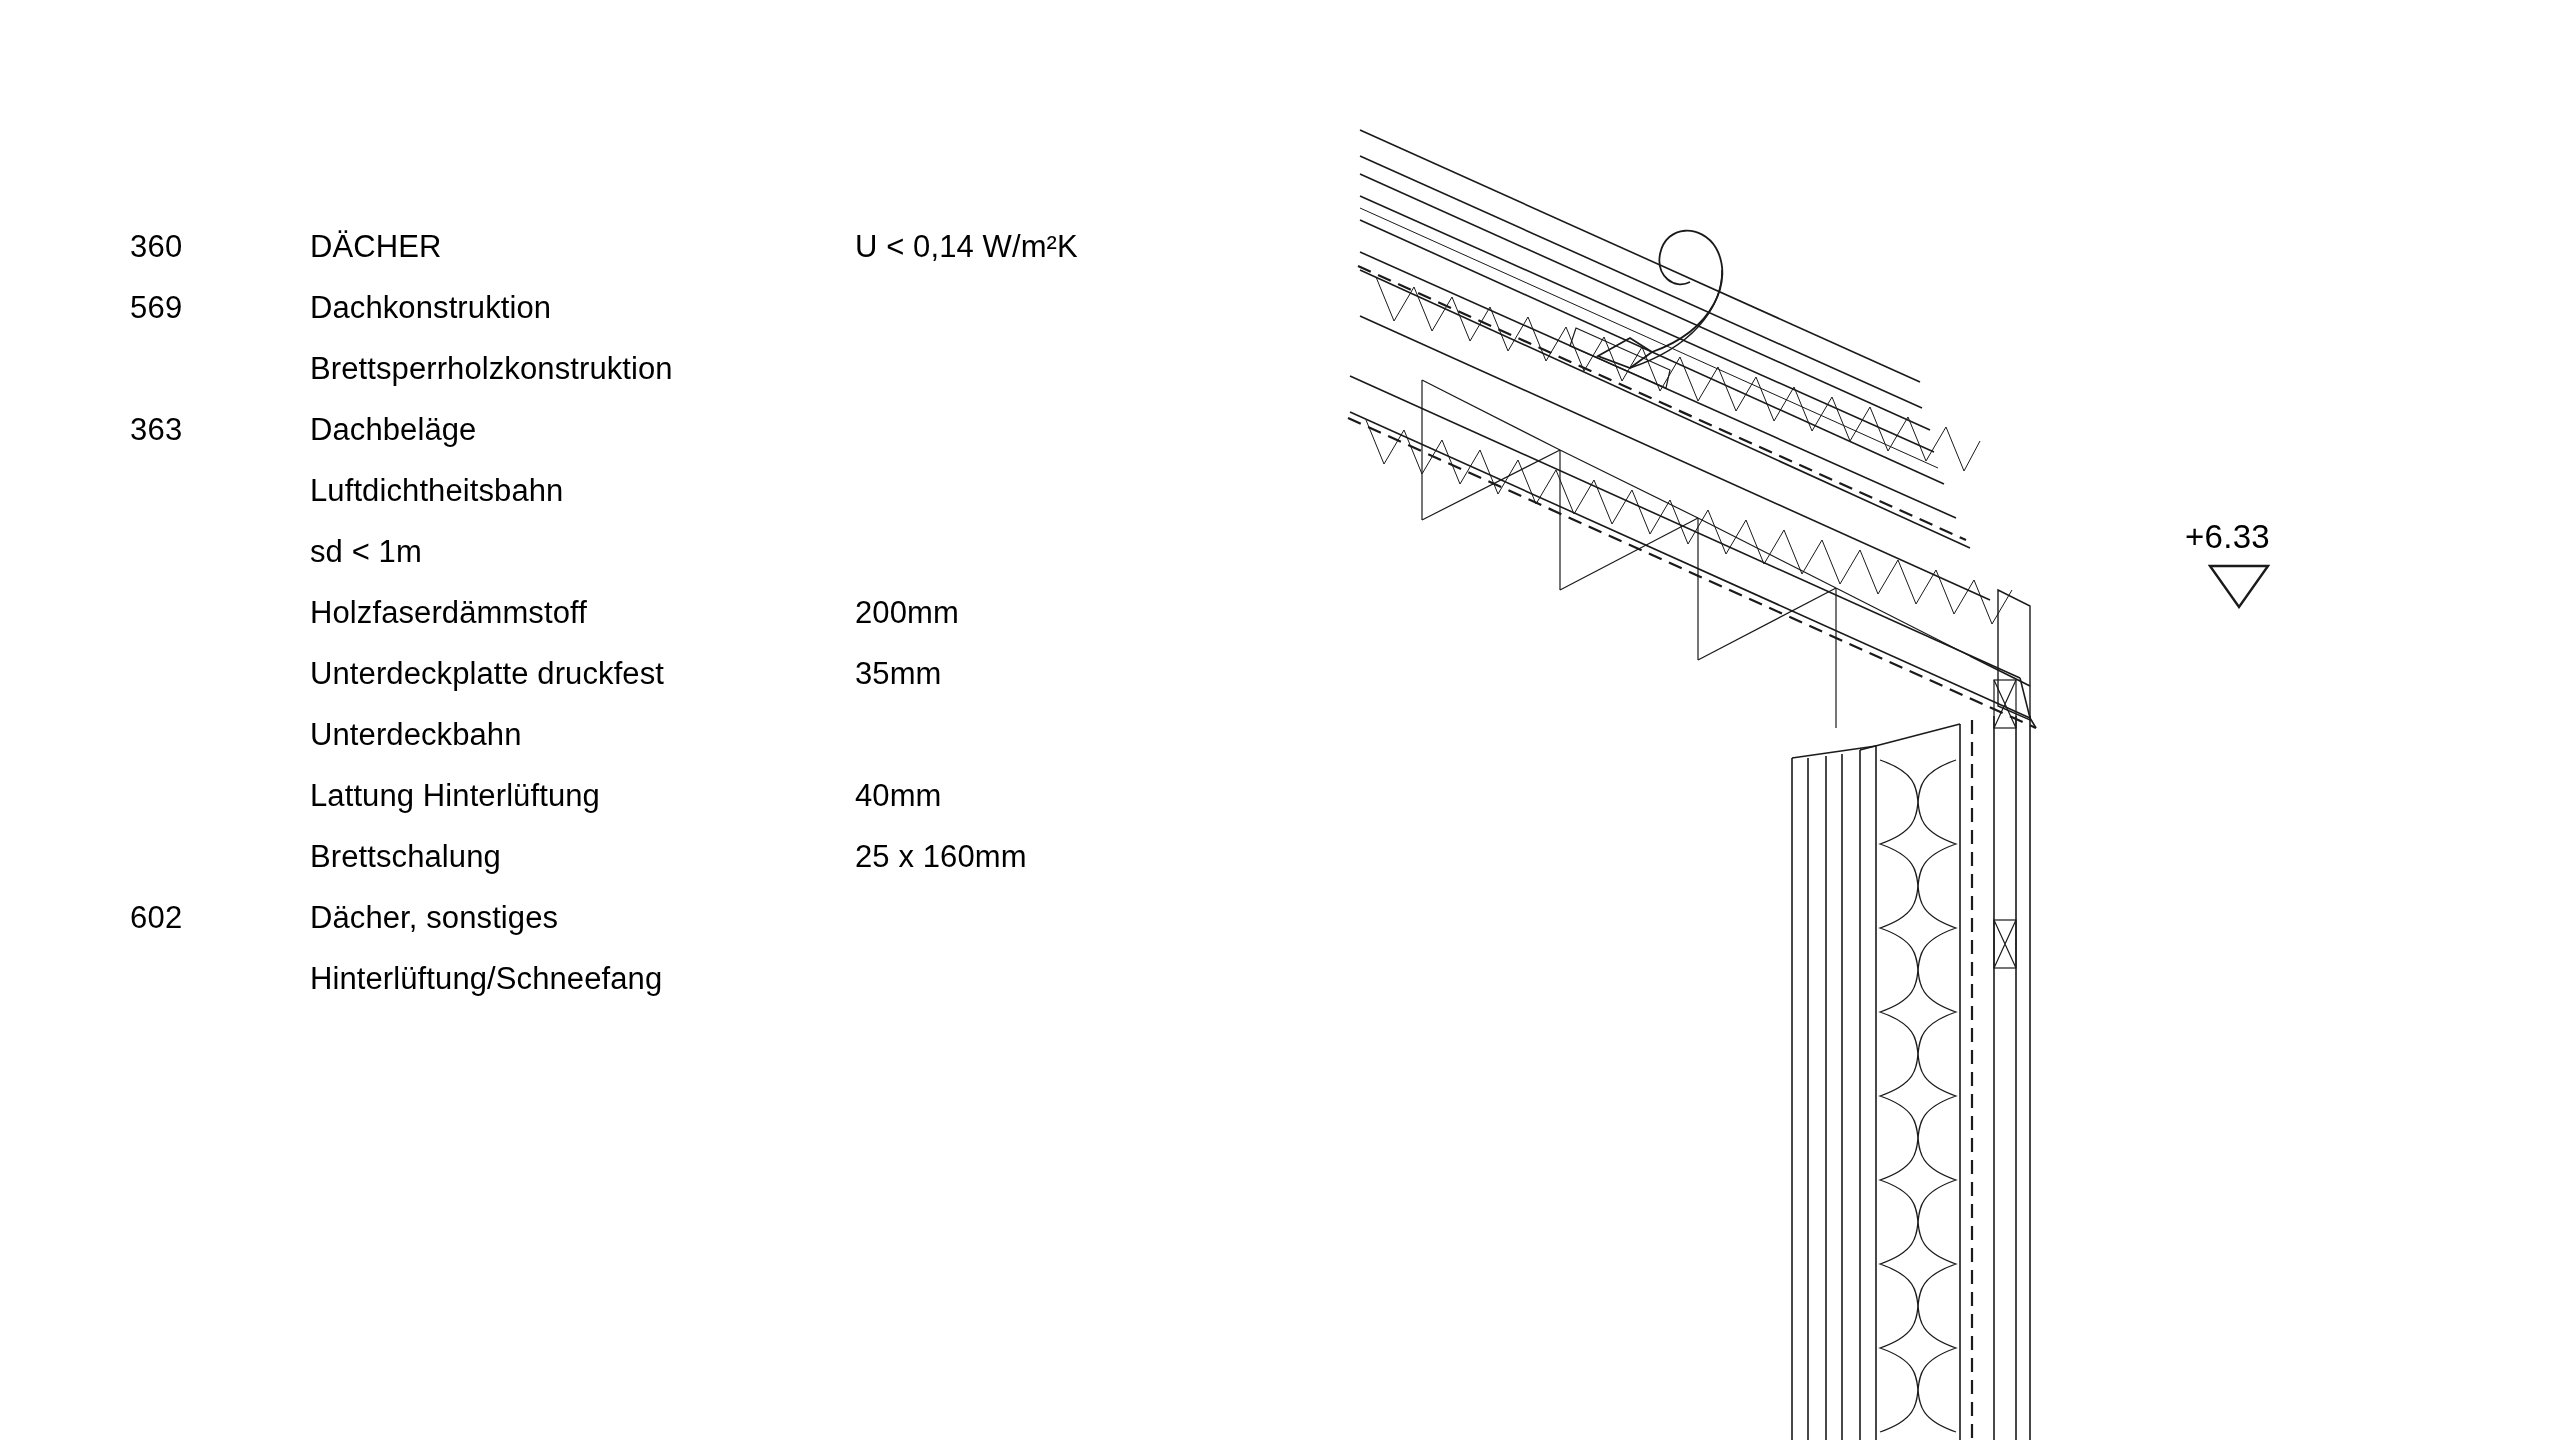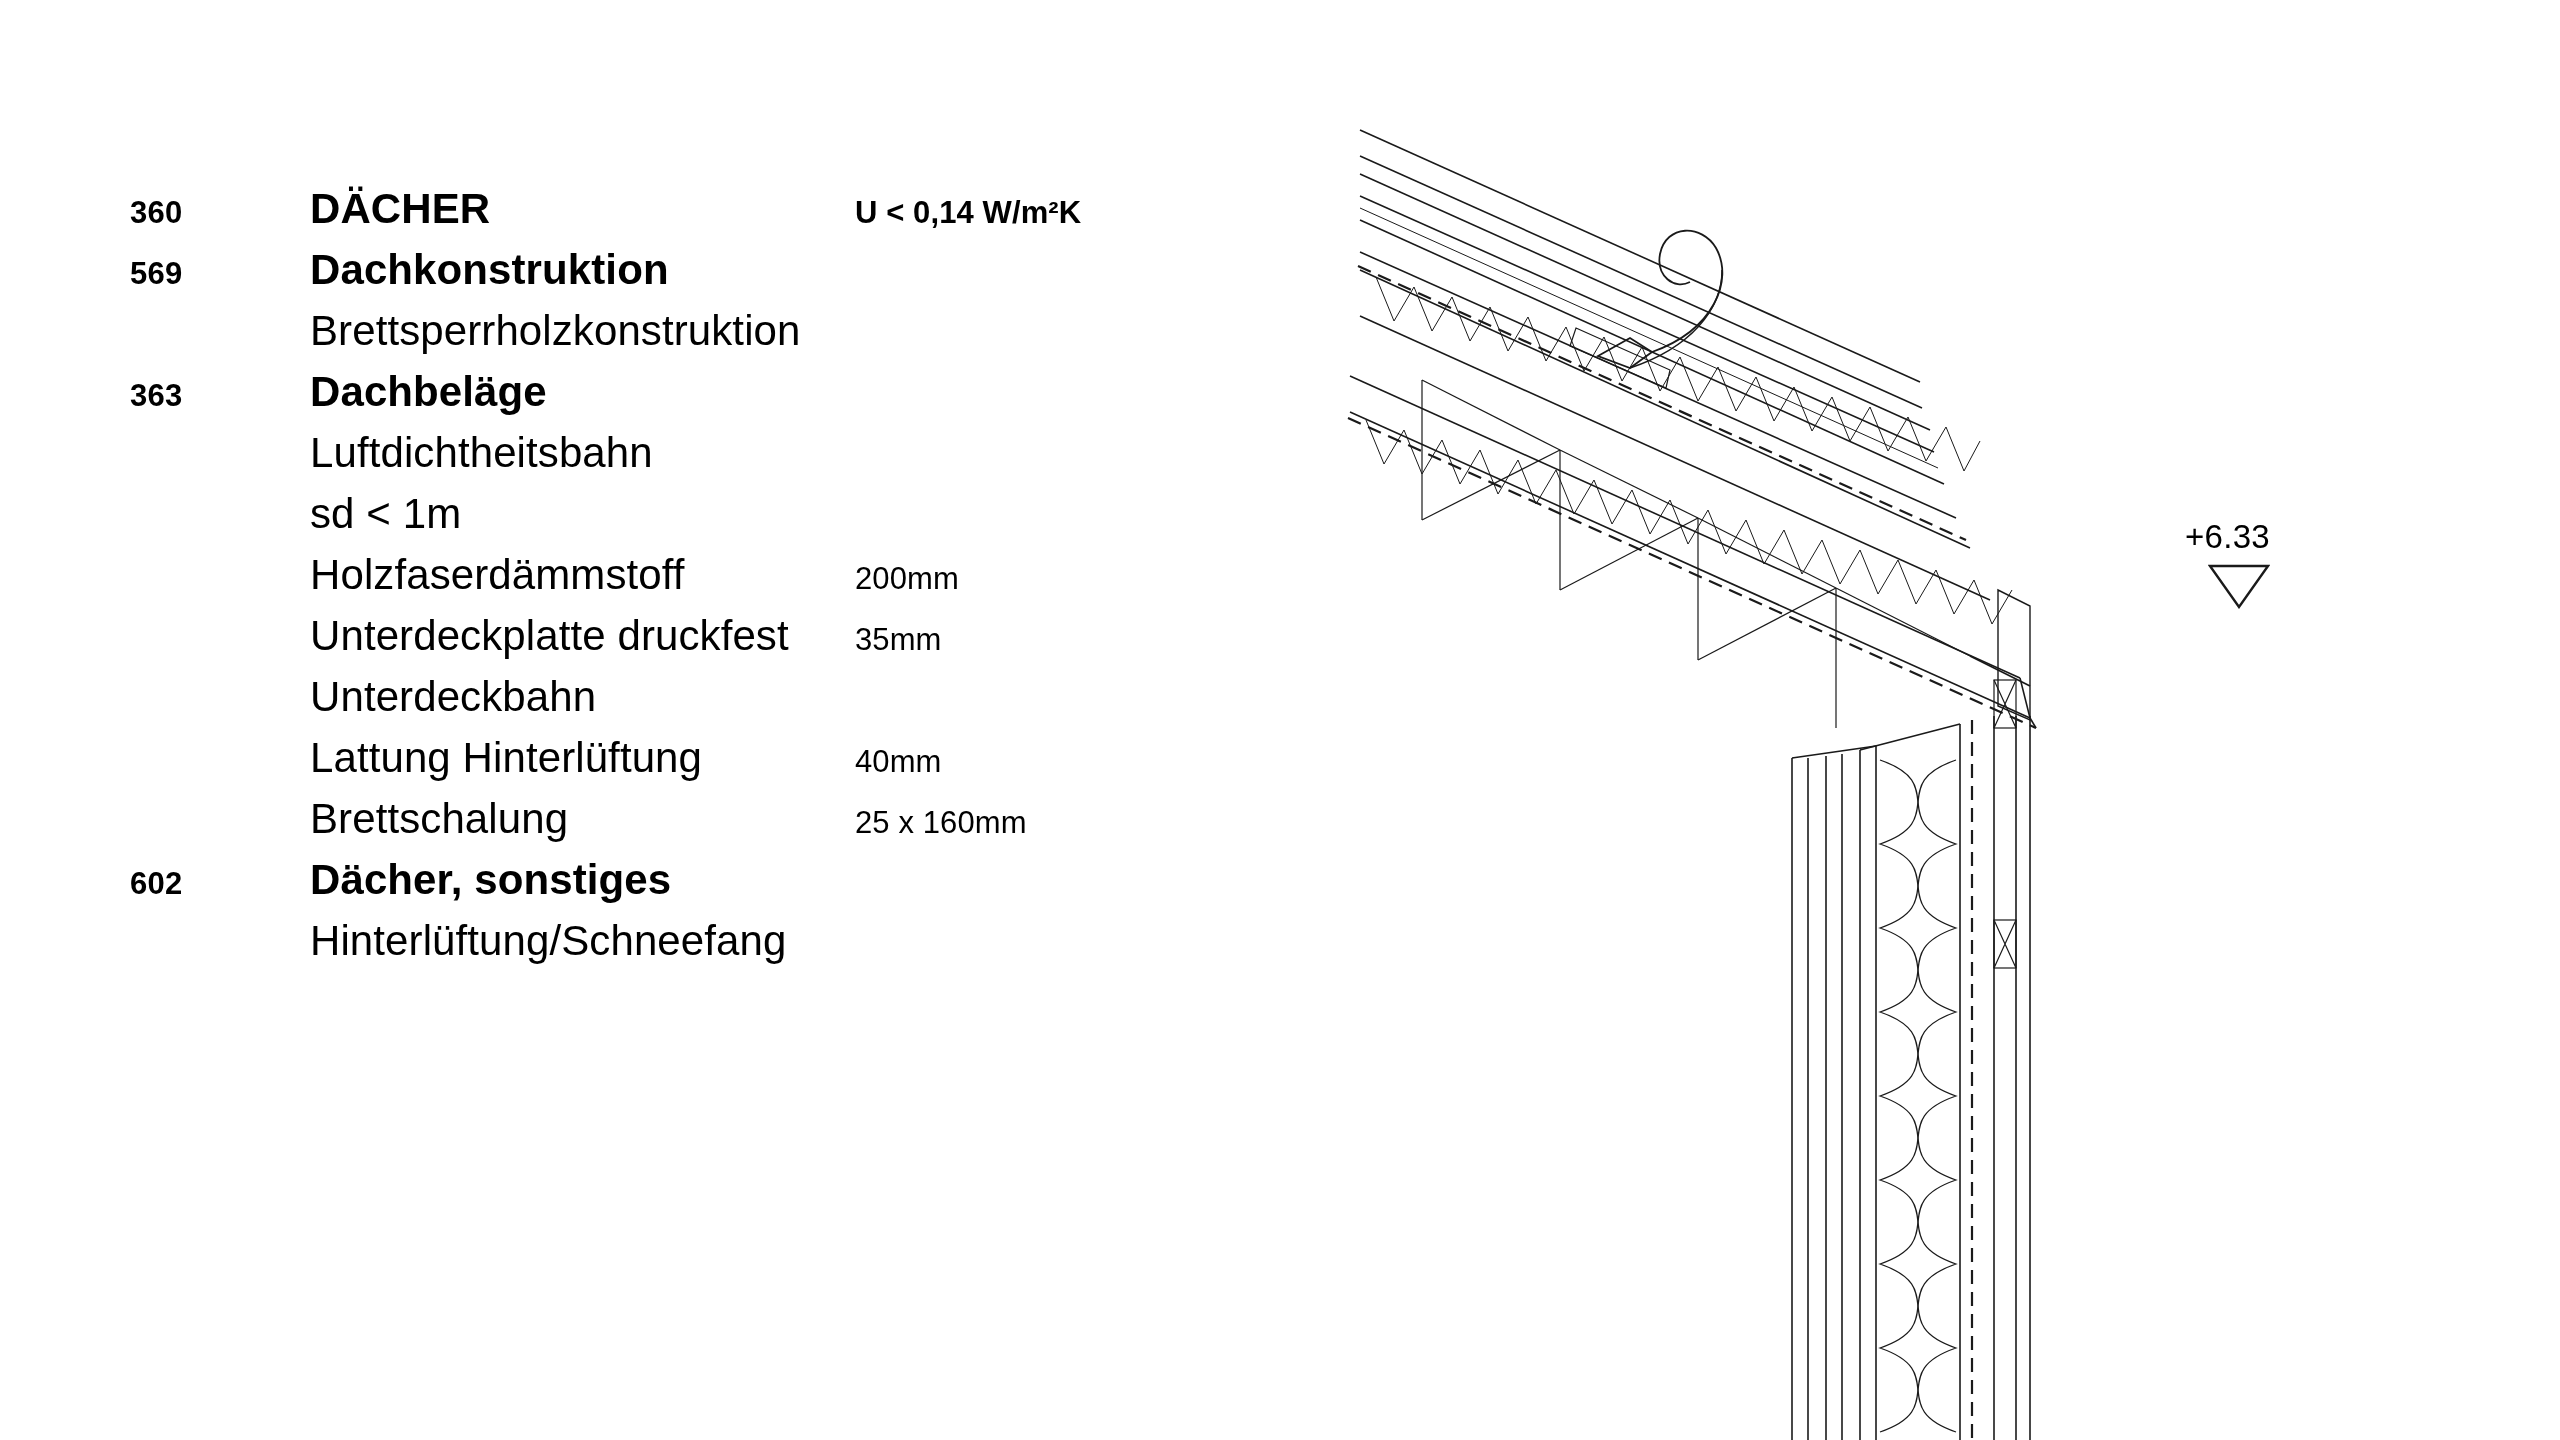--- a/index.html
+++ b/index.html
@@ -30,32 +30,33 @@
   }
   .col-code {
     width: 180px;
     flex: 0 0 180px;
     font-size: 31px;
     letter-spacing: 0.2px;
   }
   .col-desc {
     width: 545px;
     flex: 0 0 545px;
-    font-size: 42px;
+    font-size: 31px;
     letter-spacing: 0.1px;
+    margin-top: 44px;
   }
   .col-value {
     flex: 1 1 auto;
     font-size: 31px;
     letter-spacing: 0.1px;
   }
   .bold .col-code,
   .bold .col-desc,
   .bold .col-value {
-    font-weight: 700;
+    font-weight: 400;
   }
 
   
   .drawing {
     position: absolute;
     left: 1330px;
     top: 120px;
     width: 1200px;
     height: 1320px;
   }

